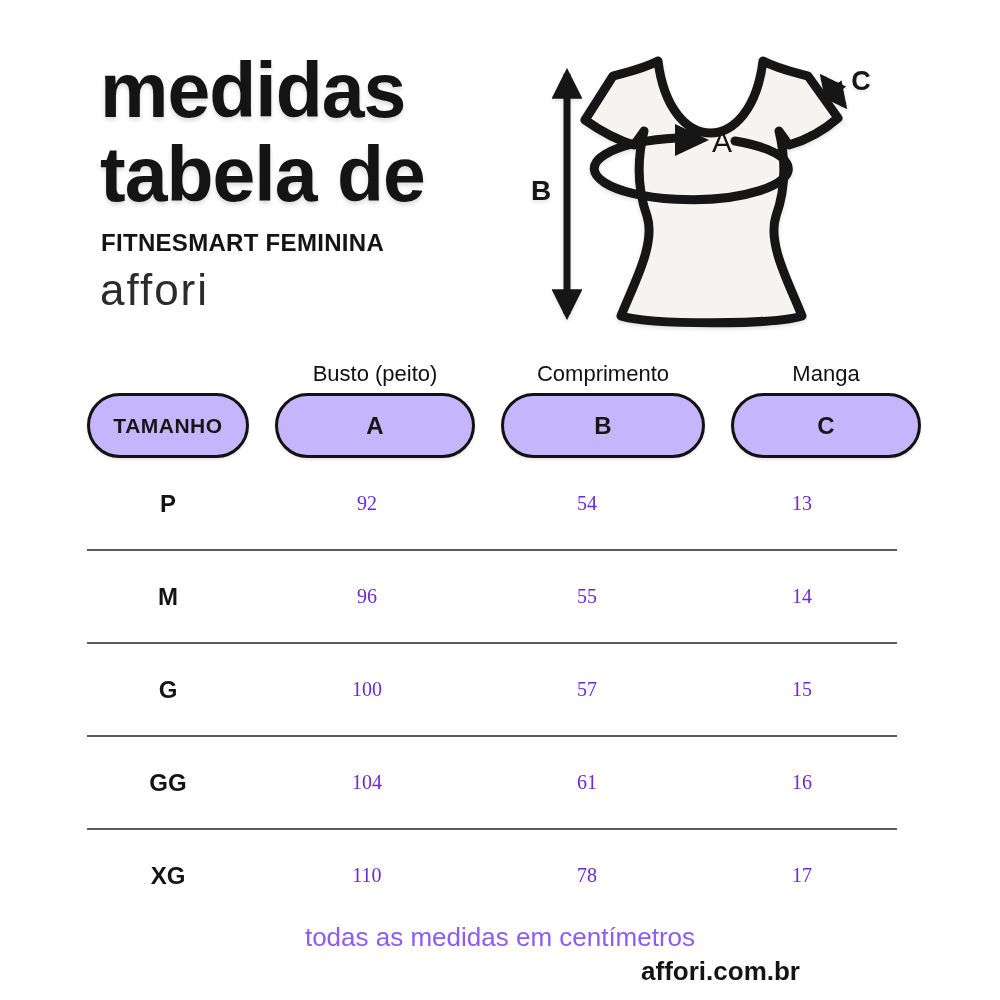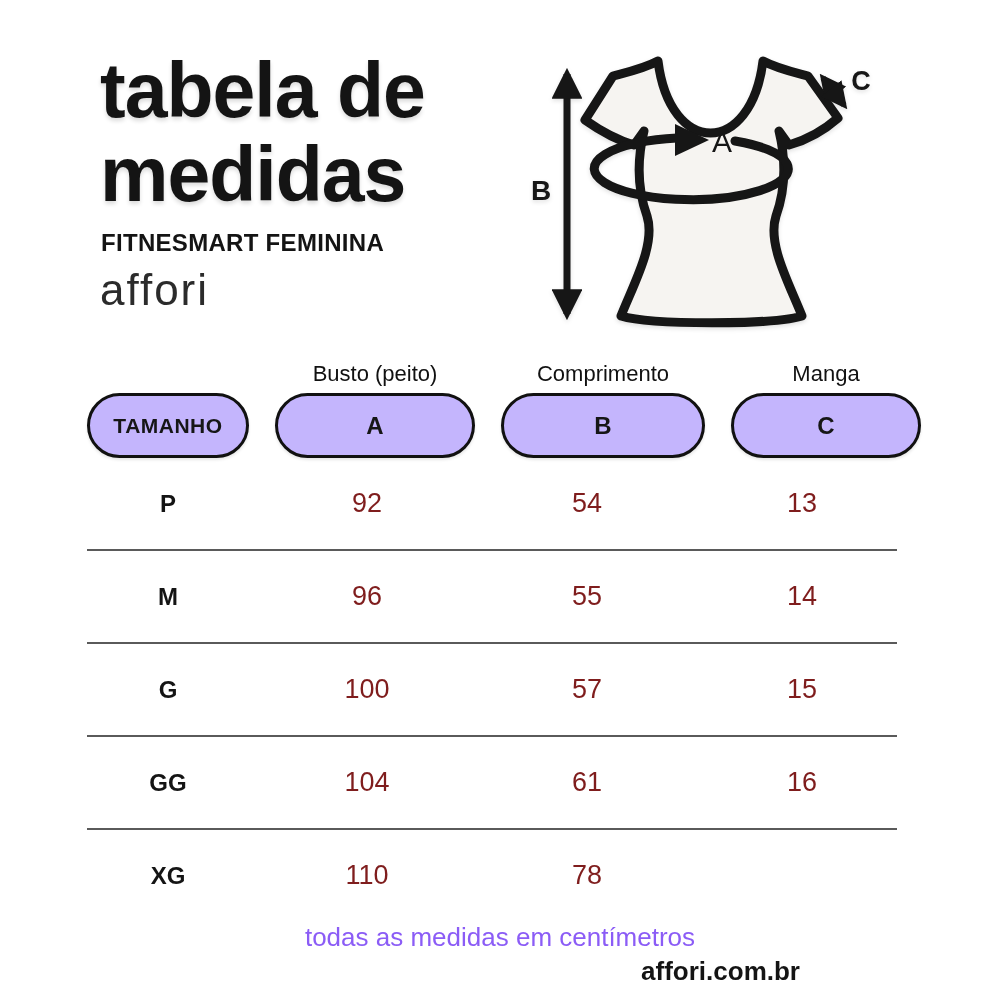--- a/index.html
+++ b/index.html
@@ -44,37 +44,37 @@
   }
   .pill-size{font-size:21px;font-weight:700;letter-spacing:0.5px;}
   .pill-letter{font-size:24px;font-weight:700;}
   .rows{position:absolute;left:87px;top:458px;width:810px;}
   .trow{
     display:grid;grid-template-columns:162px 200px 204px 190px;column-gap:18px;
     height:91px;align-items:center;
   }
   .trow + .trow{border-top:2px solid #5a5a5a;}
   .cell-size{font-size:24px;font-weight:700;text-align:center;color:#141414;}
-  .cell-val{font-size:27px;font-weight:400;text-align:center;color:#7f1d1d;}
+  .cell-val{font-size:20px;font-weight:400;text-align:center;color:#6d28d9;font-family:Liberation Serif, serif;}
   
   .footnote{
     position:absolute;left:0;top:922px;width:1000px;text-align:center;
     font-size:26px;font-weight:400;color:#8b5cf6;
   }
   .website{
     position:absolute;left:0;top:956px;width:800px;text-align:right;
     font-size:26px;font-weight:700;color:#141414;
   }
 </style>
 </head>
 <body>
 
 <div class="title">
+  <div>medidas</div>
   <div>tabela de</div>
-  <div>medidas</div>
 </div>
 <div class="subtitle">FITNESMART FEMININA</div>
 <div class="brand">affori</div>
 
 <div class="diagram">
   <svg viewBox="0 0 455 320">
     <defs>
       <marker id="ah" viewBox="0 0 10 10" refX="8" refY="5" markerWidth="4.4" markerHeight="4.4" orient="auto-start-reverse">
         <path d="M0,0 L10,5 L0,10 z" fill="#161616"></path>
       </marker>
@@ -152,17 +152,18 @@
   <div class="trow">
     <div class="cell-size">GG</div>
     <div class="cell-val">104</div>
     <div class="cell-val">61</div>
     <div class="cell-val">16</div>
   </div>
   <div class="trow">
     <div class="cell-size">XG</div>
     <div class="cell-val">110</div>
     <div class="cell-val">78</div>
+    <div class="cell-val">17</div>
   </div>
 </div>
 
 <div class="footnote">todas as medidas em centímetros</div>
 <div class="website">affori.com.br</div>
 
 </body></html>

